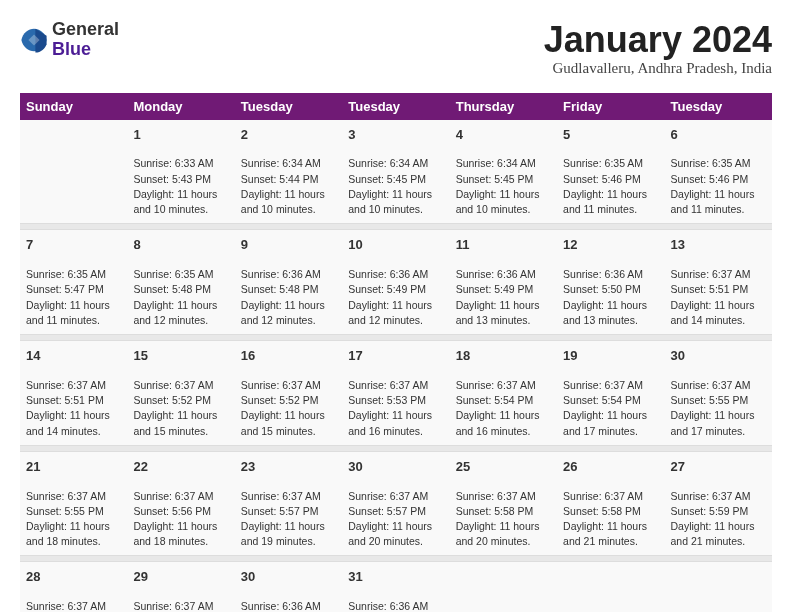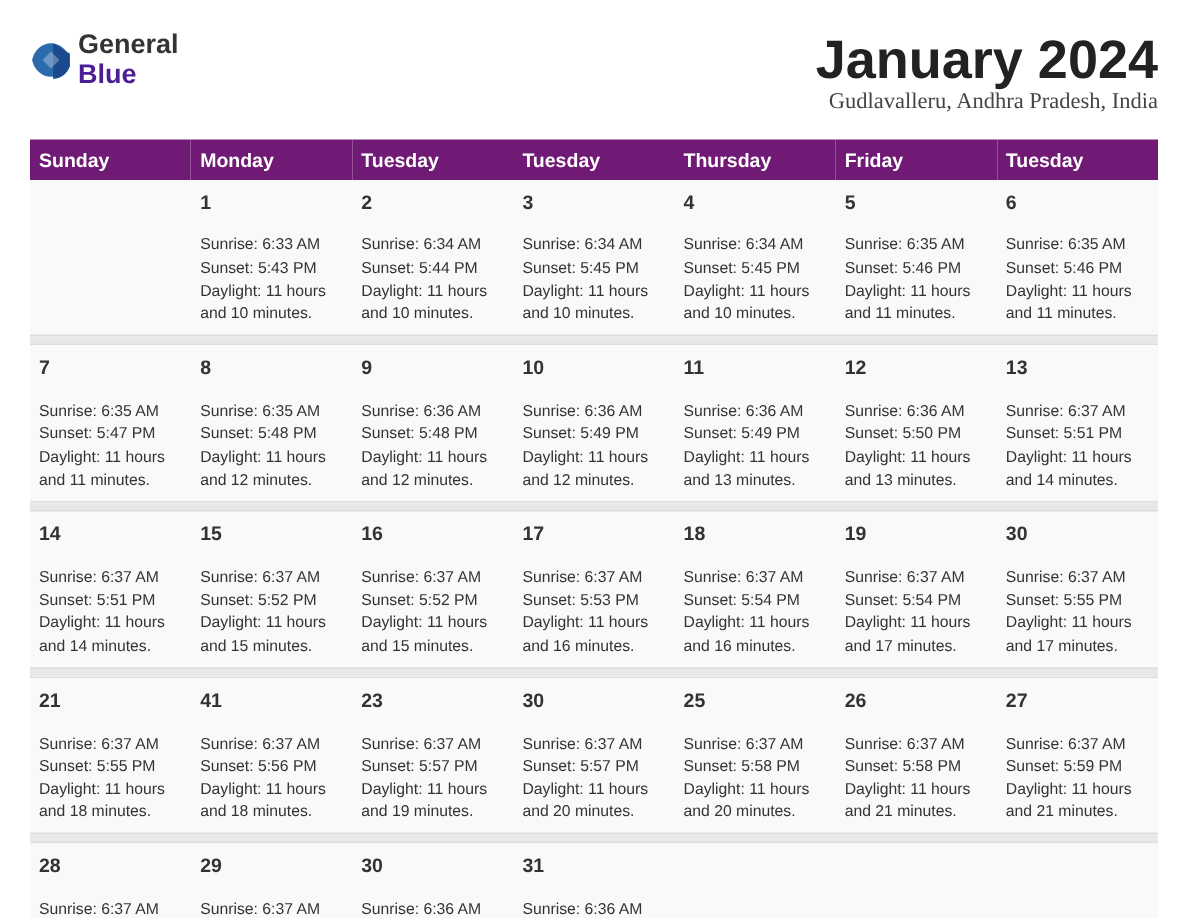--- a/index.html
+++ b/index.html
@@ -296,21 +296,21 @@
       </tr>
       <tr>
         <td>
           <span class="day-num">21</span>
           <div class="day-info" style="white-space: pre-line;">Sunrise: 6:37 AM
 Sunset: 5:55 PM
 Daylight: 11 hours
 and 18 minutes.</div>
         </td>
         <td>
-          <span class="day-num">41</span>
+          <span class="day-num">22</span>
           <div class="day-info" style="white-space: pre-line;">Sunrise: 6:37 AM
 Sunset: 5:56 PM
 Daylight: 11 hours
 and 18 minutes.</div>
         </td>
         <td>
           <span class="day-num">23</span>
           <div class="day-info" style="white-space: pre-line;">Sunrise: 6:37 AM
 Sunset: 5:57 PM
 Daylight: 11 hours

